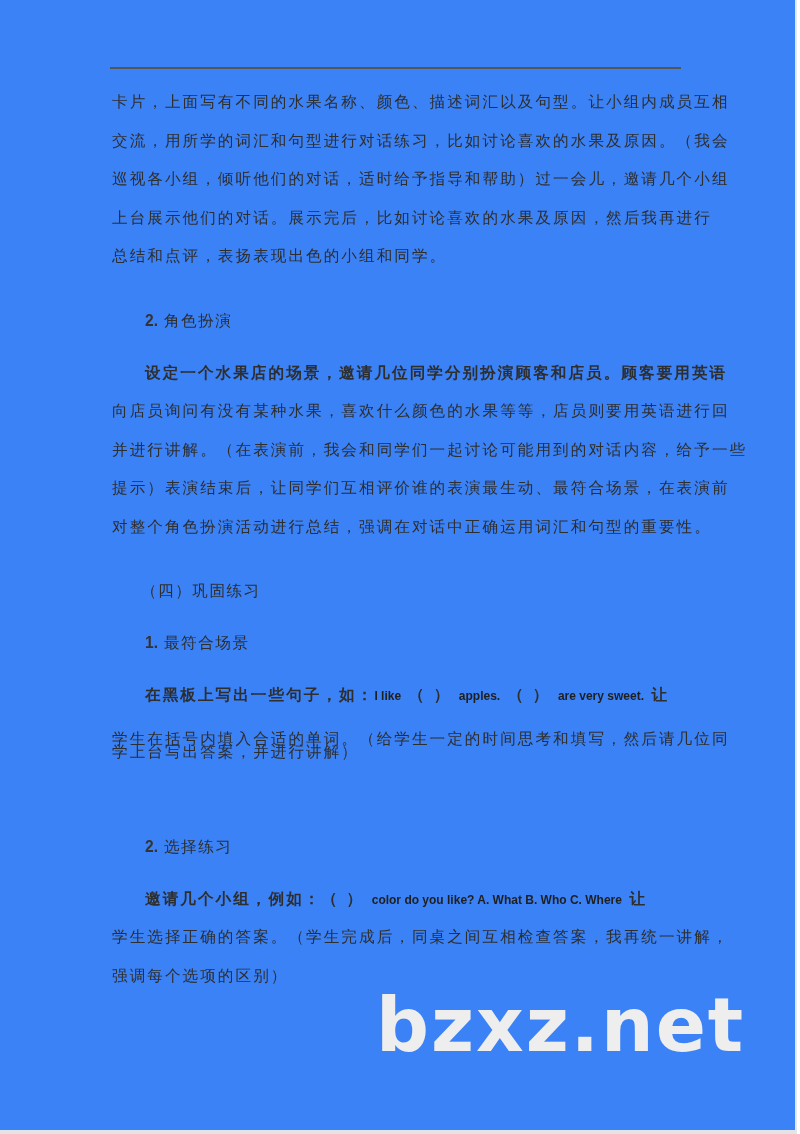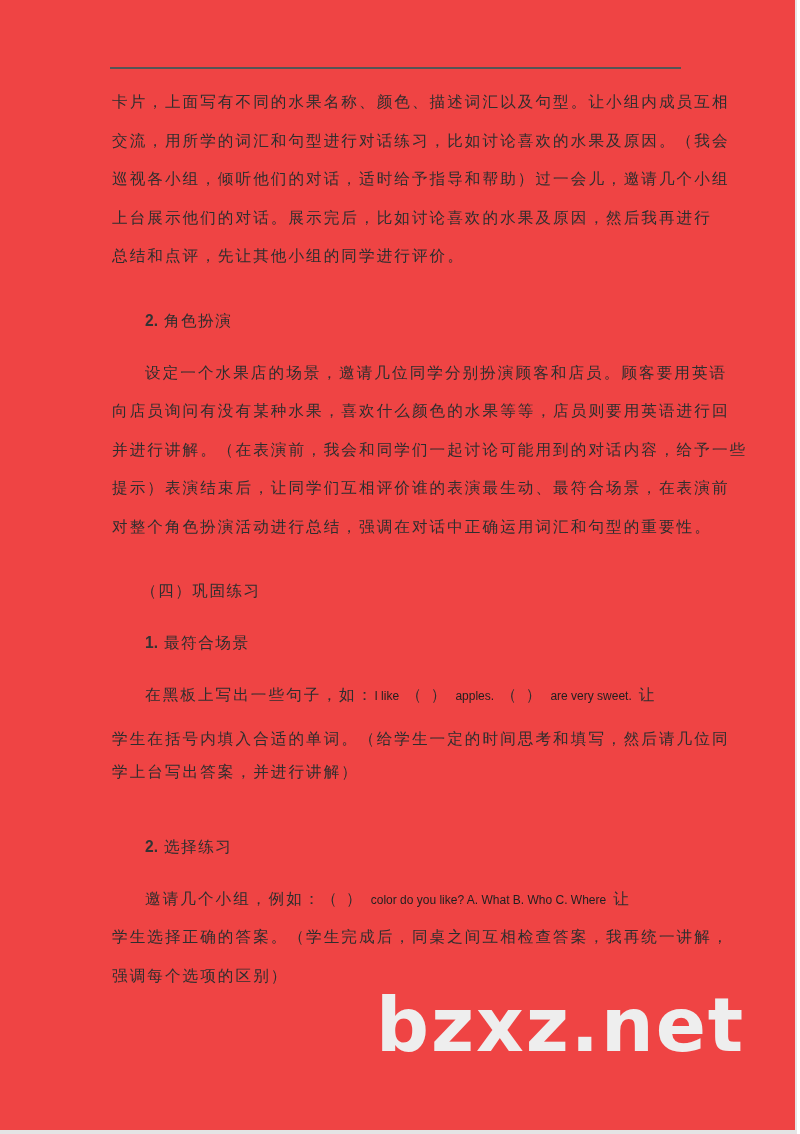--- a/index.html
+++ b/index.html
@@ -14,21 +14,21 @@
     overflow: hidden;
     font-family: "DejaVu Serif", "Liberation Serif", serif;
     color: #2b2b2b;
   }
   .page {
     position: absolute;
     left: 0;
     top: 0;
     width: 795px;
     height: 1130px;
-    background: #ef4444;
+    background: #3b82f6;
     border-right: 2px solid #e6e6e6;
     border-bottom: 4px solid #e4e4e4;
   }
   .header-rule {
     position: absolute;
     left: 110px;
     top: 67px;
     width: 571px;
     height: 0;
     border-top: 2px solid #555555;
@@ -41,21 +41,21 @@
   }
   .line {
     position: absolute;
     left: 0;
     white-space: nowrap;
     font-size: 15.6px;
     letter-spacing: 2.05px;
     line-height: 20px;
     color: #2e2e2e;
   }
-  .line.indent { left: 33px; }
+  .line.indent { left: 33px; font-weight: bold; }
   .line.heading { left: 33px; letter-spacing: 1.5px; }
   .line .num {
     font-family: "Liberation Sans", sans-serif;
     font-weight: bold;
     letter-spacing: 0;
     margin-right: 6px;
     color: #333;
   }
   .line .en {
     font-family: "Liberation Sans", sans-serif;
@@ -80,21 +80,21 @@
 
 <div class="page">
   <div class="header-rule"></div>
 
   <div class="content">
 
     <div class="line" style="top:92px">卡片，上面写有不同的水果名称、颜色、描述词汇以及句型。让小组内成员互相</div>
     <div class="line" style="top:131px">交流，用所学的词汇和句型进行对话练习，比如讨论喜欢的水果及原因。（我会</div>
     <div class="line" style="top:169px">巡视各小组，倾听他们的对话，适时给予指导和帮助）过一会儿，邀请几个小组</div>
     <div class="line" style="top:208px">上台展示他们的对话。展示完后，比如讨论喜欢的水果及原因，然后我再进行</div>
-    <div class="line" style="top:246px">总结和点评，先让其他小组的同学进行评价。</div>
+    <div class="line" style="top:246px">总结和点评，表扬表现出色的小组和同学。</div>
 
     <div class="line heading" style="top:311px">
       <span class="num">2.</span><span>角色扮演</span>
     </div>
     <div class="line indent" style="top:363px">设定一个水果店的场景，邀请几位同学分别扮演顾客和店员。顾客要用英语</div>
     <div class="line" style="top:401px">向店员询问有没有某种水果，喜欢什么颜色的水果等等，店员则要用英语进行回</div>
     <div class="line" style="top:440px">并进行讲解。（在表演前，我会和同学们一起讨论可能用到的对话内容，给予一些</div>
     <div class="line" style="top:478px">提示）表演结束后，让同学们互相评价谁的表演最生动、最符合场景，在表演前</div>
     <div class="line" style="top:517px">对整个角色扮演活动进行总结，强调在对话中正确运用词汇和句型的重要性。</div>
 
@@ -105,21 +105,21 @@
     </div>
     <div class="line indent" style="top:685px">
       <span>在黑板上写出一些句子，如：</span><span class="en">I like</span>
       <span>（  ）</span>
       <span class="en">apples.</span>
       <span>（  ）</span>
       <span class="en">are very sweet.</span>
       <span>让</span>
     </div>
     <div class="line" style="top:729px">学生在括号内填入合适的单词。（给学生一定的时间思考和填写，然后请几位同</div>
-    <div class="line" style="top:762px">学上台写出答案，并进行讲解）</div>
+    <div class="line" style="top:742px">学上台写出答案，并进行讲解）</div>
 
     <div class="line heading" style="top:837px">
       <span class="num">2.</span><span>选择练习</span>
     </div>
     <div class="line indent" style="top:889px">
       <span>邀请几个小组，例如：（  ）</span>
       <span class="en">color do you like? A. What B. Who C. Where</span>
       <span>让</span>
     </div>
     <div class="line" style="top:927px">学生选择正确的答案。（学生完成后，同桌之间互相检查答案，我再统一讲解，</div>

